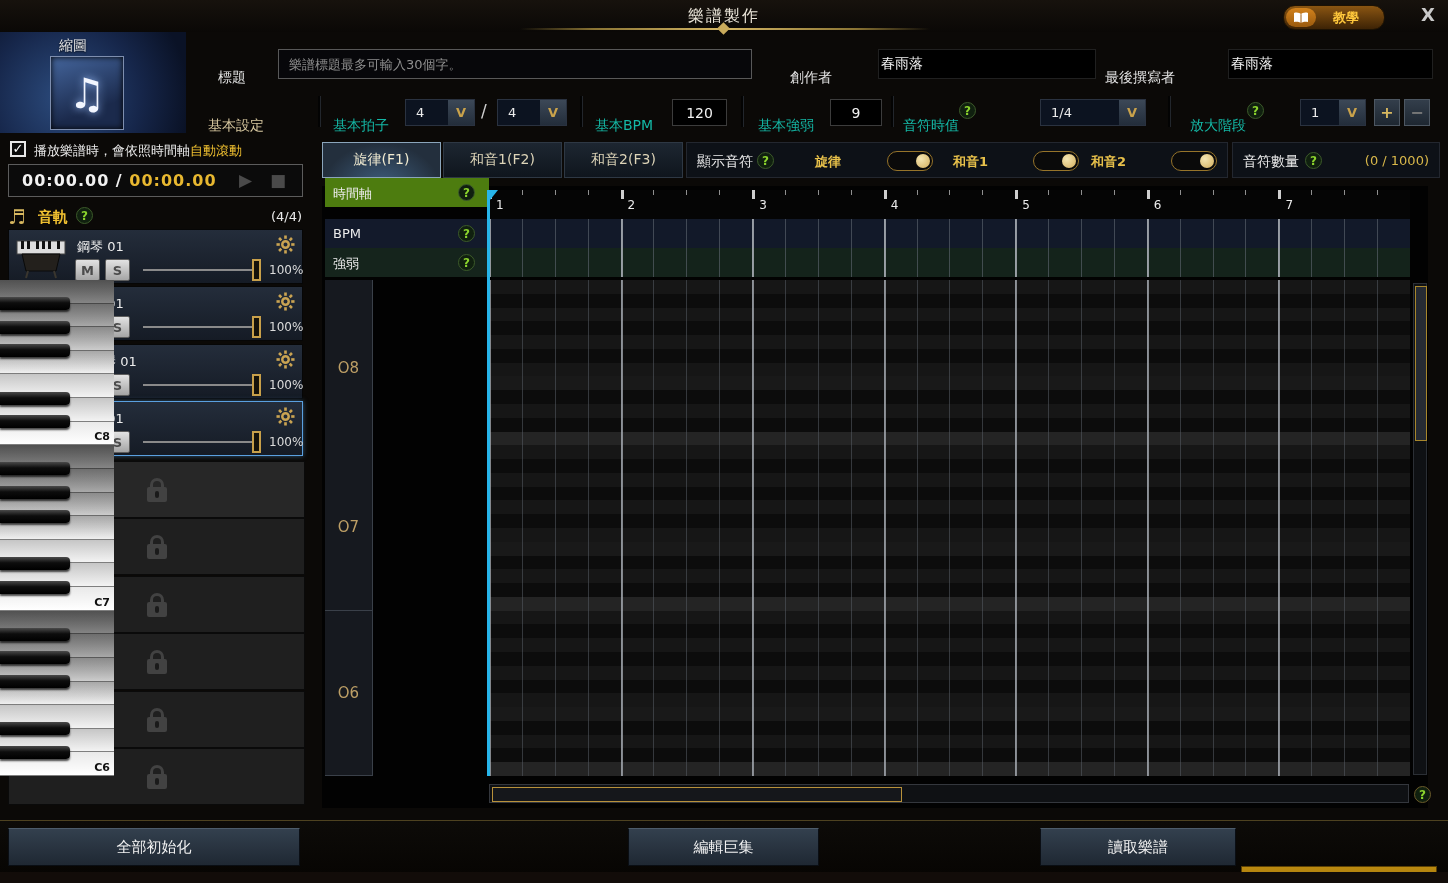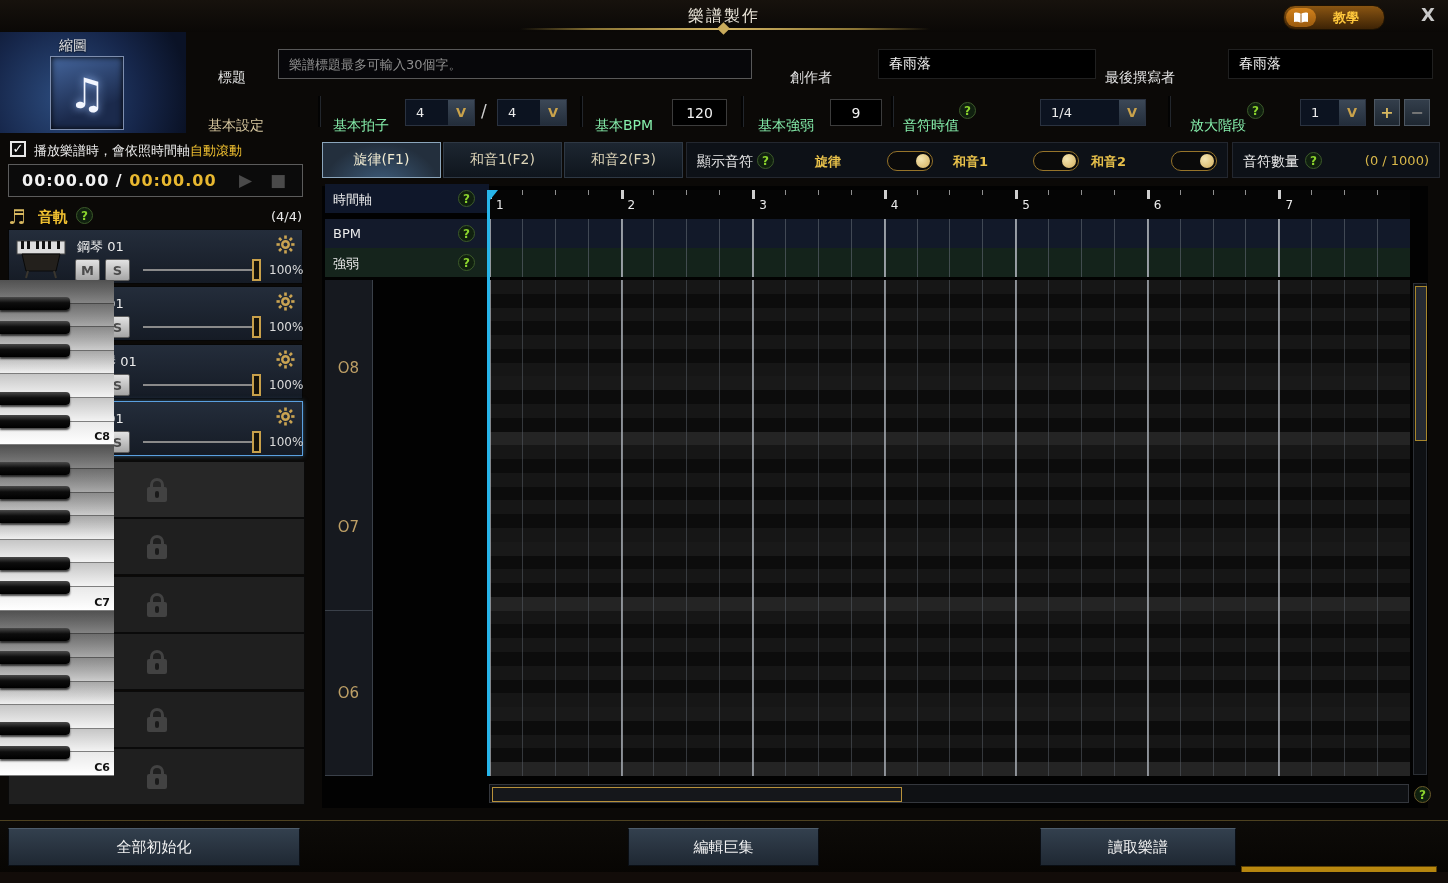--- a/index.html
+++ b/index.html
@@ -29,27 +29,27 @@
   .thumb-panel{position:absolute;top:32px;left:0;width:186px;height:101px;
       background:radial-gradient(circle at 35% 65%,#2c4c7e,#16264a 55%,#0a1226 90%);}
   .thumb-label{position:absolute;top:5px;left:0;width:146px;text-align:center;color:#eaeaea;font-size:14px;
       text-shadow:0 1px 2px #000;}
   .thumb-box{position:absolute;top:24px;left:50px;width:72px;height:72px;
       border:1px solid #7e8eae;background:linear-gradient(160deg,#44659c,#1b2a4c 70%);
       display:flex;align-items:center;justify-content:center;box-shadow:0 0 6px #000 inset;}
   .note-glyph{color:#f2f6ff;font-size:42px;text-shadow:0 0 8px #9ec2ff;}
 
   .hdr-label{position:absolute;font-size:14px;color:#e2e2e2;white-space:nowrap;margin-top:12px;}
-  .hdr-label.blue{color:#86efac;}
+  .hdr-label.blue{color:#14b8a6;}
   .hdr-label.tan{color:#d8c8a0;}
   .txt-input{position:absolute;box-sizing:border-box;background:#07070a;border:1px solid #585858;
       color:#d8d8d8;font-size:13px;padding:0 10px;font-family:"DejaVu Sans",sans-serif;}
   .txt-input::placeholder{color:#8f8f8f;}
   .blk-input{position:absolute;box-sizing:border-box;background:#000;border:1px solid #202020;
-      color:#f2f2f2;font-size:14px;padding:0 10px;font-family:"DejaVu Sans",sans-serif;}
+      color:#f2f2f2;font-size:14px;padding:0 2px;font-family:"DejaVu Sans",sans-serif;}
   .num-input{position:absolute;box-sizing:border-box;background:#000;border:1px solid #3c3c3c;
       color:#f2f2f2;font-size:14px;text-align:center;font-family:"DejaVu Sans",sans-serif;}
   .vsep{position:absolute;width:2px;background:#030303;box-shadow:1px 0 0 #22262c;}
   .dd{position:absolute;display:flex;background:#0c1320;border:1px solid #2a3240;box-sizing:border-box;cursor:pointer;}
   .dd .val{flex:1;color:#ececec;font-size:13px;padding-left:10px;display:flex;align-items:center;}
   .dd .chev{width:26px;background:linear-gradient(180deg,#3c4857,#232d3a);color:#c9a24b;
       display:flex;align-items:center;justify-content:center;font-size:13px;font-weight:bold;}
   .slash{position:absolute;color:#cfcfcf;font-size:17px;}
   .step-btn{position:absolute;width:26px;height:27px;box-sizing:border-box;background:linear-gradient(180deg,#333e4b,#1e2731);
       border:1px solid #4d5762;display:flex;align-items:center;justify-content:center;
@@ -421,21 +421,21 @@
         <div class="knob"></div>
       </div>
   </div>
 
   <div class="panel" style="left:1232px;width:208px;">
     <span class="p-label" style="left:10px;">音符數量</span>
     <div class="help abs" style="left:72px;top:9px;">?</div>
     <span class="note-count-val">(0 / 1000)</span>
   </div>
 
-  <div class="row-label" style="top:184px;background:#0f172a;">
+  <div class="row-label" style="top:178px;background:#4d7c0f;">
     <span class="lbl">時間軸</span>
     <div class="help" style="position:absolute;right:14px;top:6px;">?</div>
   </div>
   <div class="row-label" style="top:219px;background:#131a2b;">
     <span class="lbl">BPM</span>
     <div class="help" style="position:absolute;right:14px;top:6px;">?</div>
   </div>
   <div class="row-label" style="top:248px;background:#15241c;">
     <span class="lbl">強弱</span>
     <div class="help" style="position:absolute;right:14px;top:6px;">?</div>

